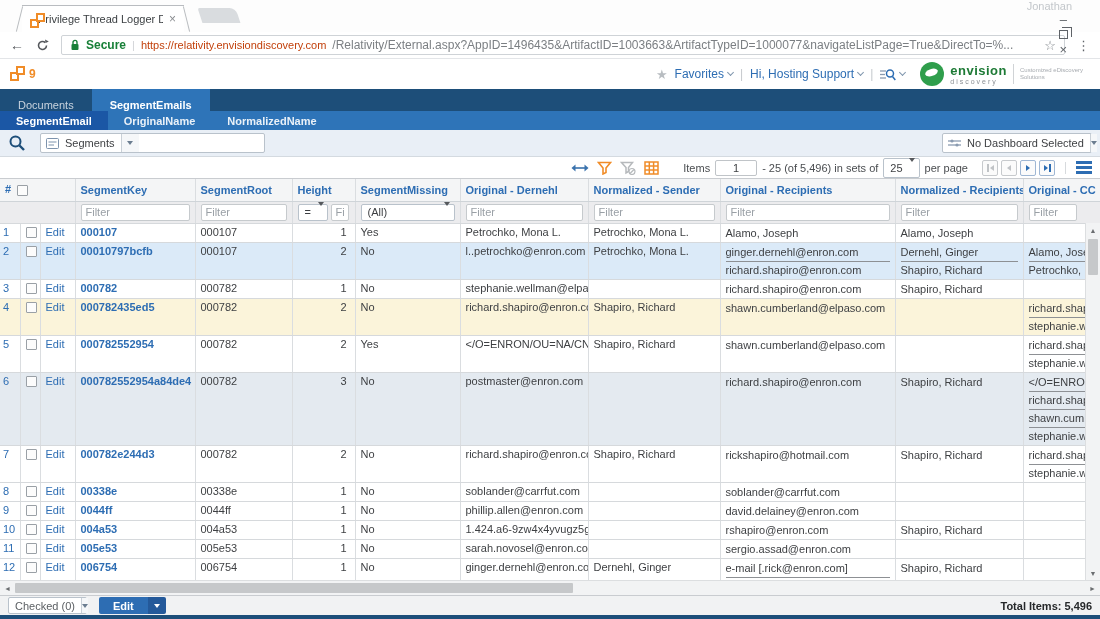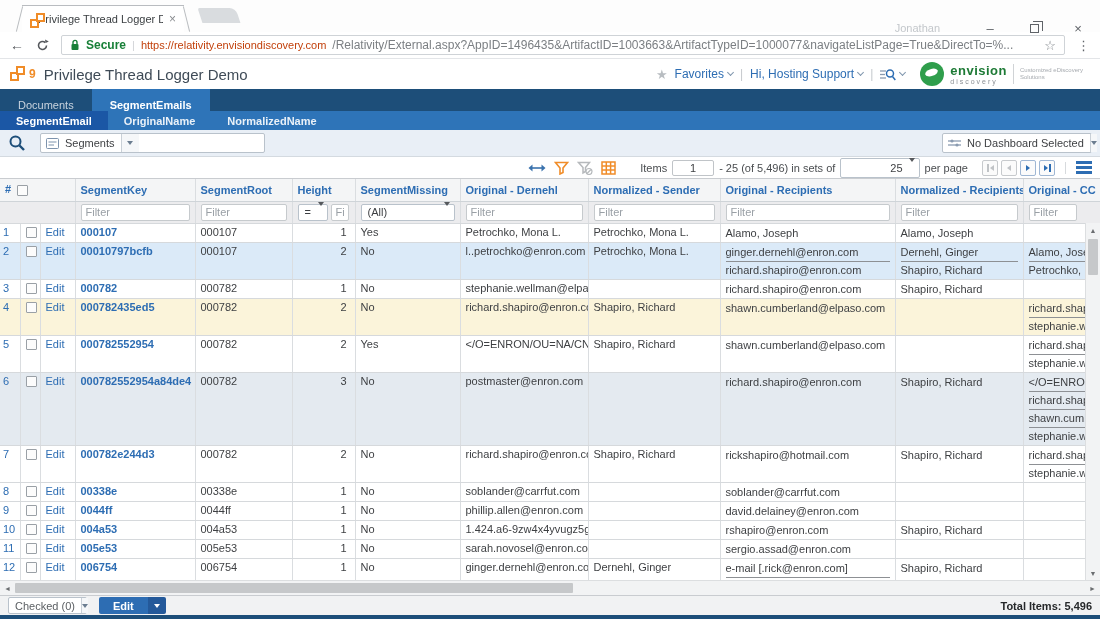--- a/index.html
+++ b/index.html
@@ -9,21 +9,21 @@
 
   
   .tabstrip { height:32px; background:#fdfdfd; position:relative; flex:none; }
   .btab { position:absolute; left:22px; top:5px; width:162px; height:27px; display:flex; align-items:center; gap:6px; padding:0 8px; border-top:1px solid #b9bcc0; background:#fff; }
   .btab::before,.btab::after { content:""; position:absolute; top:0; bottom:0; width:1px; background:#b9bcc0; }
   .btab::before { left:-3px; transform:rotate(14deg); }
   .btab::after { right:-3px; transform:rotate(-14deg); }
   .tab-title { font-size:11px; color:#3c4043; white-space:nowrap; overflow:hidden; flex:1; }
   .tab-close { color:#8a8d91; font-size:12px; line-height:1; cursor:default; }
   .newtab { position:absolute; left:200px; top:8px; width:38px; height:15px; background:#d9dcdf; border-radius:2px 6px 0 0; transform:skewX(18deg); }
-  .winctrls { position:absolute; right:0; top:12px; height:32px; display:flex; align-items:center; }
+  .winctrls { position:absolute; right:0; top:0; height:32px; display:flex; align-items:center;flex-direction:column; }
   .profile-name { color:#c3c7cb; font-size:11px; margin-right:28px; }
   .wbtn { width:44px; text-align:center; color:#5f6368; font-size:13px; }
   .restore-glyph { display:inline-block; width:9px; height:9px; border:1px solid #5f6368; position:relative; }
   .restore-glyph::before { content:""; position:absolute; left:2px; top:-4px; width:9px; height:9px; border:1px solid #5f6368; border-left:none; border-bottom:none; }
 
   .addressbar { height:27px; background:#fff; border-bottom:1px solid #e3e5e8; display:flex; align-items:center; padding:0 10px; gap:12px; flex:none; }
   .nav-ic { font-size:14px; color:#55585c; }
   .omnibox { flex:1; height:20px; border:1px solid #cfd3d7; border-radius:2px; background:#fff; display:flex; align-items:center; padding:0 8px; gap:6px; overflow:hidden; }
   .secure { color:#188038; font-size:12px; display:flex; align-items:center; gap:4px; font-weight:bold; }
   .url-sep { color:#d0d3d6; }
@@ -69,21 +69,21 @@
   .tri-dn { width:0; height:0; border-left:3.5px solid transparent; border-right:3.5px solid transparent; border-top:4px solid #6b7d90; }
   .view-sel { width:225px; }
   .dash-sel { margin-left:auto; width:150px; }
   .mini-ic { margin-left:5px; flex:none; }
 
   
   .toolbar { height:21px; background:#fff; display:flex; align-items:center; justify-content:flex-end; padding:0 6px; gap:8px; flex:none; }
   .tb-ic { display:flex; align-items:center; }
   .items-grp { display:flex; align-items:center; gap:5px; margin-left:16px; color:#4a4d50; }
   .pg-input { width:42px; height:16px; border:1px solid #c0c4c8; border-radius:2px; text-align:center; font-size:11px; font-family:"Liberation Sans",sans-serif; color:#3d3f42; }
-  .size-sel { height:20px;padding-left:43px; }
+  .size-sel { height:20px; }
   .pager { display:flex; gap:3px; margin-left:6px; }
   .pgbtn { width:16px; height:16px; border:1px solid #c7cacd; border-radius:2px; background:#fbfbfb; display:flex; align-items:center; justify-content:center; gap:1px; }
   .pgbtn.on { border-color:#9fb7d4; }
   .tl { width:0;height:0;border-top:3.5px solid transparent;border-bottom:3.5px solid transparent;border-right:4.5px solid #c0c3c6; }
   .tr2 { width:0;height:0;border-top:3.5px solid transparent;border-bottom:3.5px solid transparent;border-left:4.5px solid #c0c3c6; } .on .tr2 { border-left-color:#2d6db3; }
   .pbar { width:2px; height:8px; background:#c0c3c6; }
   .on .pbar { background:#2d6db3; }
   .tb-sep { width:1px; height:12px; background:#d7dadd; margin:0 2px; }
   .burger { display:flex; flex-direction:column; gap:2px; margin-right:2px; }
   .burger i { width:16px; height:3px; background:#2d6db3; }
@@ -174,21 +174,20 @@
     </div>
     <span class="kebab">⋮</span>
   </div>
 
   <div class="appheader">
     <span class="ws-icon">
         <i class="b"></i>
         <i class="a"></i>
       </span>
     <span class="ws-num">9</span>
-    <span class="app-title">Privilege Thread Logger Demo</span>
     <div class="hdr-right">
       <span class="gray-star">★</span>
       <span class="hdr-link">
           <span>Favorites</span>
           <span class="chev"></span>
         </span>
       <span class="hsep">|</span>
       <span class="hdr-link">
           <span>Hi, Hosting Support</span>
           <span class="chev"></span>

